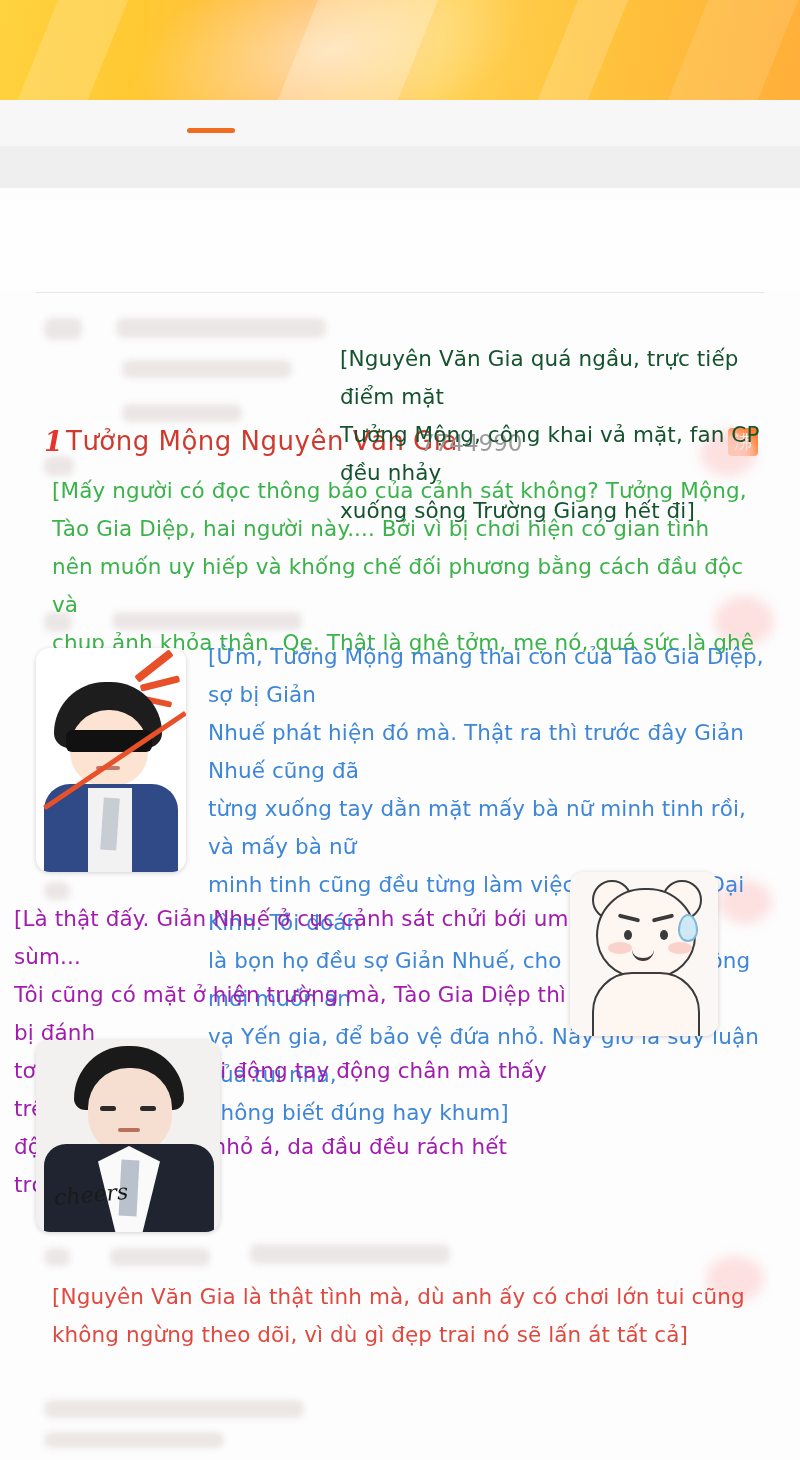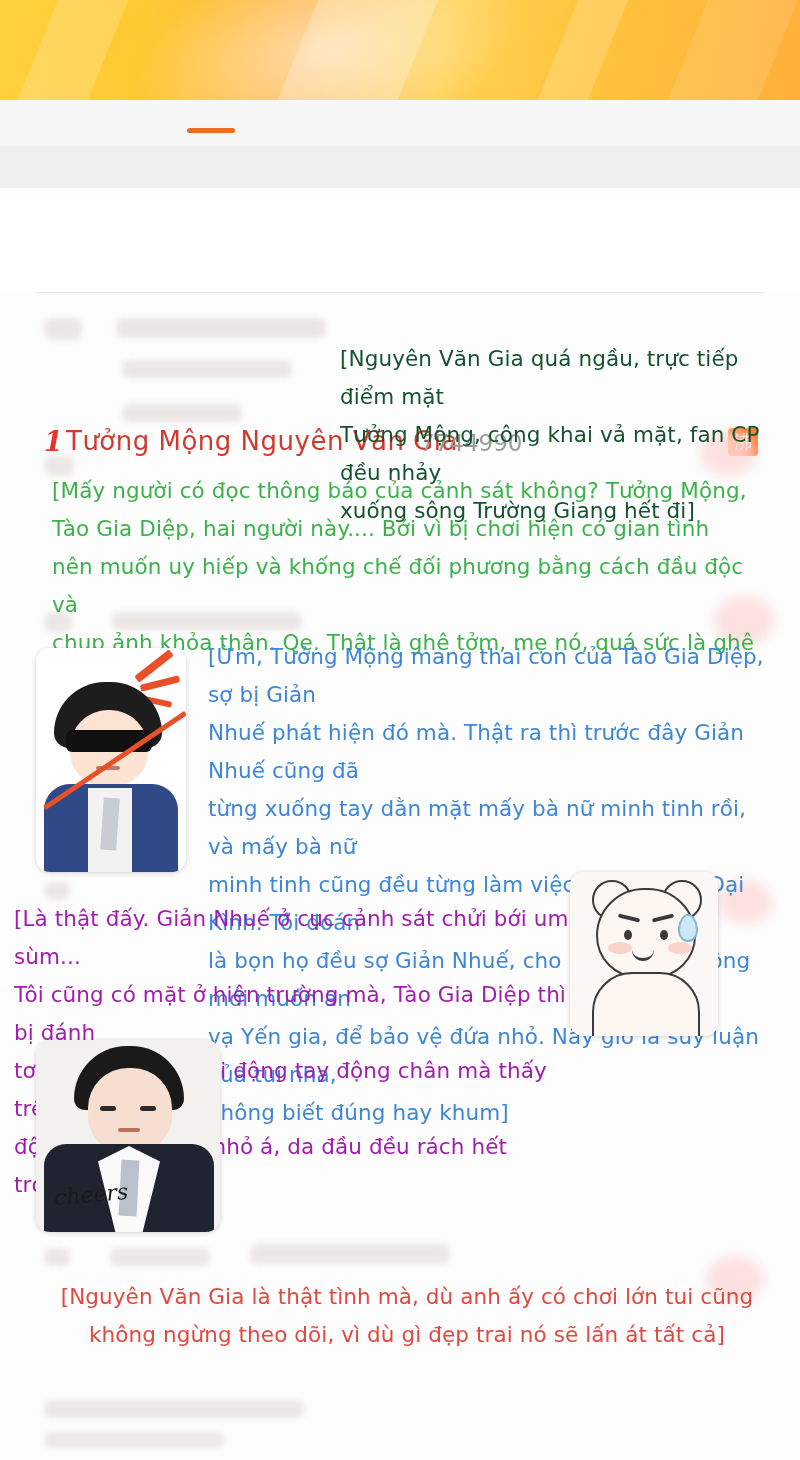--- a/index.html
+++ b/index.html
@@ -336,21 +336,21 @@
 là bọn họ đều sợ Giản Nhuế, cho nên Tưởng Mộng mới muốn ăn
 vạ Yến gia, để bảo vệ đứa nhỏ. Nãy giờ là suy luận của tui nha,
 không biết đúng hay khum]</div>
 
   <div class="ctext c-dark" style="left: 14px; top: 900px; width: 560px; color: #a21caf;">[Là thật đấy. Giản Nhuế ở cục cảnh sát chửi bới um sùm...
 Tôi cũng có mặt ở hiện trường mà, Tào Gia Diệp thì bị đánh
 tơi tả, không biết ai động tay động chân mà thấy trên đầu
 đội cái bọc gì nhỏ nhỏ á, da đầu đều rách hết trơn...]</div>
 
 
-  <div class="ctext c-red" style="left: 52px; top: 1278px; width: 710px; color: rgb(224, 73, 63); text-align: center;">[Nguyên Văn Gia là thật tình mà, dù anh ấy có chơi lớn tui cũng
+  <div class="ctext c-red" style="left: 52px; top: 1278px; width: 710px; color: rgb(224, 73, 63);">[Nguyên Văn Gia là thật tình mà, dù anh ấy có chơi lớn tui cũng
 không ngừng theo dõi, vì dù gì đẹp trai nó sẽ lấn át tất cả]</div>
 
   <div class="avatar av1">
     <div class="bg"></div>
     <div class="spike" style="left:96px; top:14px; width:44px; height:8px; transform:rotate(-38deg);"></div>
     <div class="spike" style="left:104px; top:32px; width:40px; height:7px; transform:rotate(-14deg);"></div>
     <div class="spike" style="left:100px; top:50px; width:36px; height:6px; transform:rotate(12deg);"></div>
     <div class="hair"></div>
     <div class="face"></div>
     <div class="glasses"></div>

